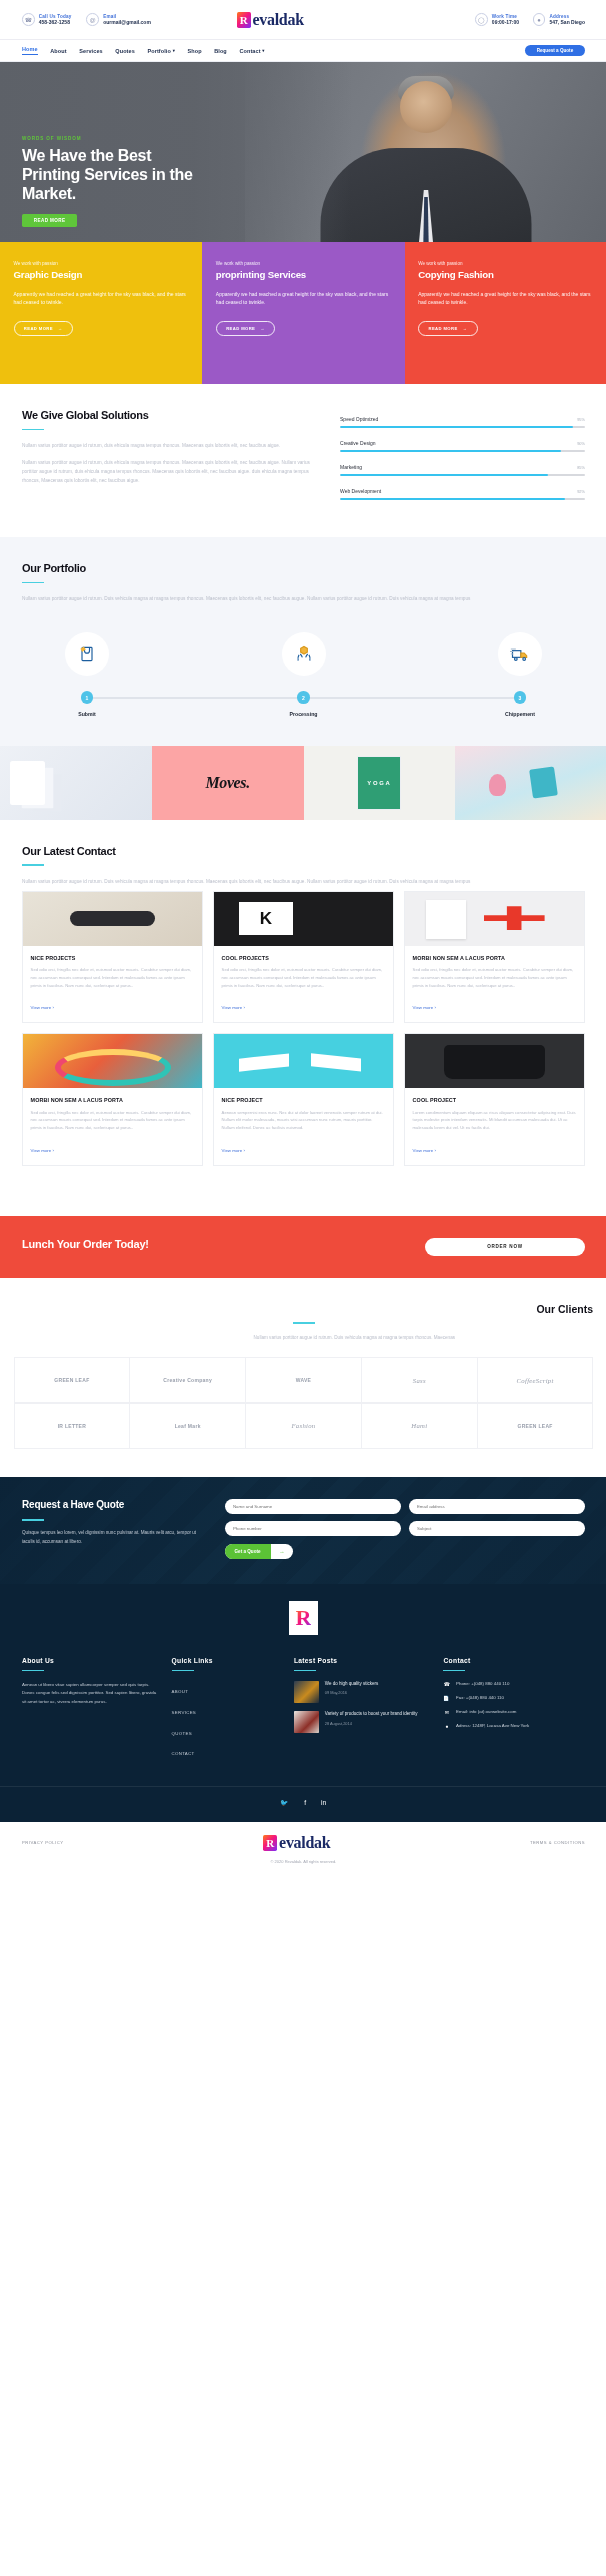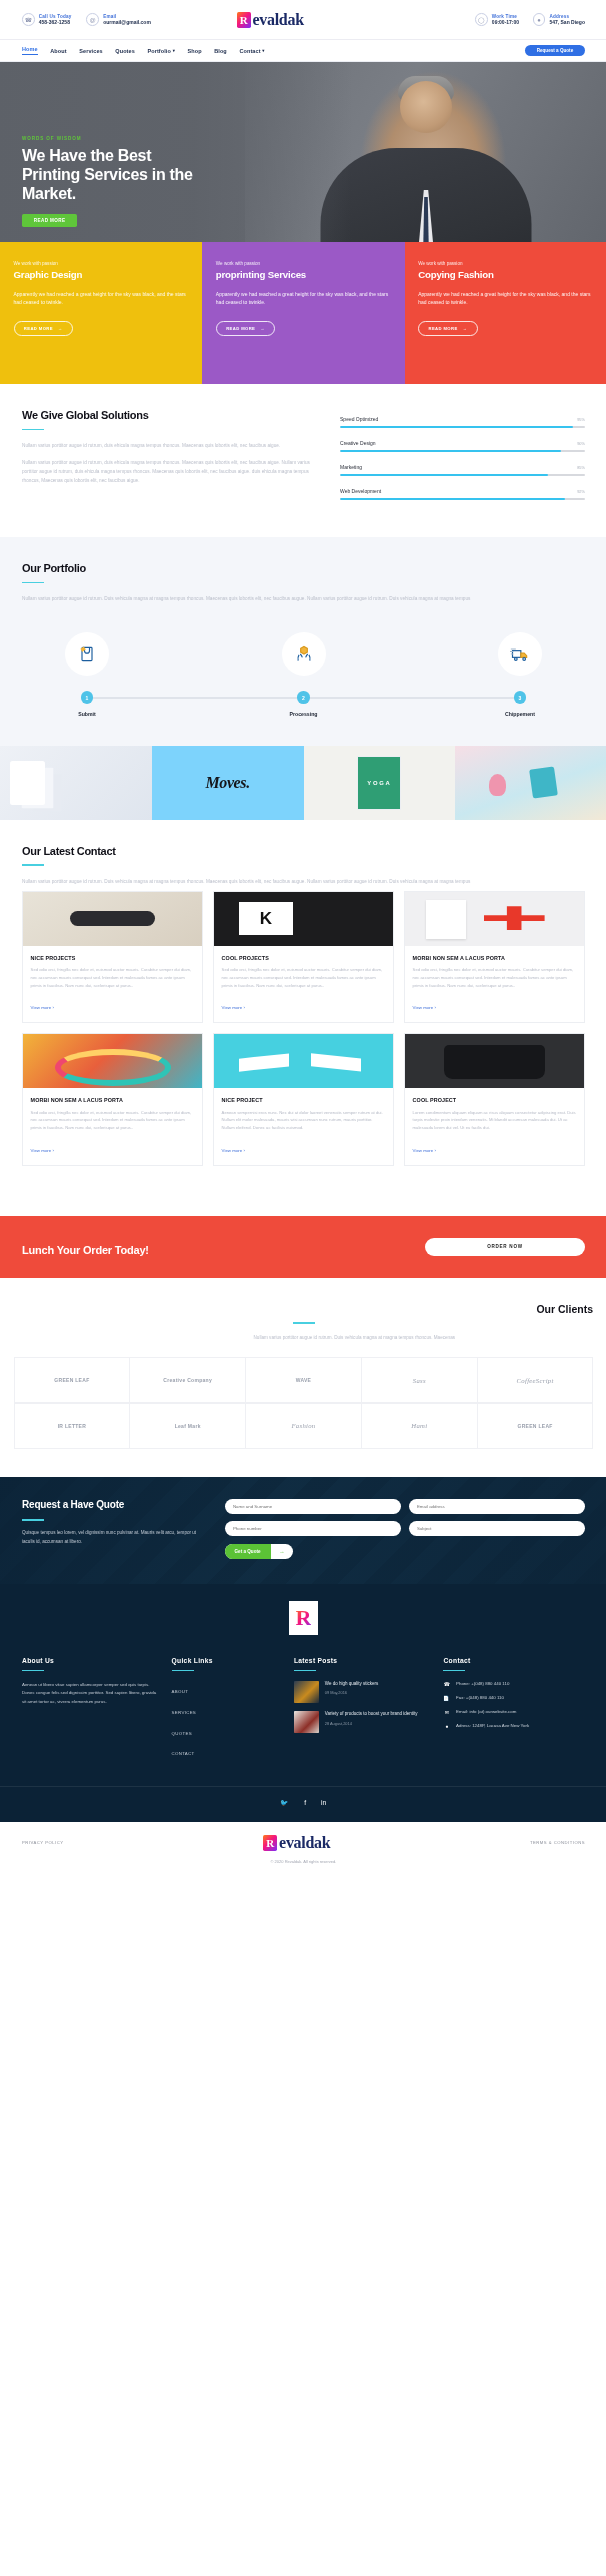--- a/index.html
+++ b/index.html
@@ -168,21 +168,21 @@
   .steps-line {
     position: absolute; left: 66px; right: 66px; top: 65px;
     height: 1.7px; background: #dfe3ea; z-index: 1;
   }
 
   
   .strip { display: flex; height: 74px; }
   .strip > div { flex: 1; }
   .g1 { background: linear-gradient(135deg,#eef1f6 0%,#dfe5ee 100%); position: relative; }
   .g1::after { content:""; position:absolute; left:10px; top:15px; width:35px; height:44px; background:#fff; border-radius:2.5px; box-shadow: 10px 5px 0 -1.7px #f4f6fa, 20px 10px 0 -3.4px #e7ebf2; }
-  .g2 { background: #7dd3fc; display:flex; align-items:center; justify-content:center; }
+  .g2 { background: #fca5a5; display:flex; align-items:center; justify-content:center; }
   .g2 span { font-family:"Liberation Serif",serif; font-style: italic; font-size: 16px; color:#15161a; font-weight:700; letter-spacing:-0.4px; }
   .g3 { background: #f2f2ee; display:flex; align-items:center; justify-content:center; }
   .g3 .card { width:44px; height:54px; background:#2f9e74; color:#fff; display:flex; align-items:center; justify-content:center; font-size:5.9px; letter-spacing:1.7px; font-weight:700; }
   .g4 { background: linear-gradient(160deg,#f6dfe6 0%,#c9e8f0 55%,#f3e9d6 100%); position:relative; }
   .g4::before { content:""; position:absolute; left:22%; top:38%; width:17px; height:22px; border-radius:50% 50% 40% 40%; background:#ef95ae; }
   .g4::after { content:""; position:absolute; left:50%; top:30%; width:25px; height:29px; background:#3fb6c7; border-radius:2.5px; transform: rotate(-8deg); }
 
   
   .cards { display: grid; grid-template-columns: repeat(3, 1fr); gap: 10px; margin-top: 5px; }
   .card {
@@ -205,21 +205,21 @@
   .p4::after { content:""; position:absolute; left:18%; top:28%; width:58%; height:46%; border-radius:50%; border:6.7px solid #2ec4b6; border-left-color:#ef476f; border-top-color:#ffd166; }
   .p5 { background: #46d0e0; position: relative; }
   .p5::before { content:""; position:absolute; left:14%; top:40%; width:28%; height:24%; background:#fff; transform: skewY(-6deg); }
   .p5::after { content:""; position:absolute; left:54%; top:40%; width:28%; height:24%; background:#fff; transform: skewY(6deg); }
   .p6 { background: #2f3033; position: relative; }
   .p6::after { content:""; position:absolute; left:22%; top:20%; width:56%; height:62%; background:#16171a; border-radius:5px 5px 8.4px 8.4px; }
 
   
   .cta {
     background: #ef4b3b; color: #fff; padding: 22px 22px;
-    display: flex; align-items: flex-end; justify-content: space-between;
+    display: flex; align-items: flex-start; justify-content: space-between;
     margin-top: 25px;
   }
   .cta h3 { font-size: 11px; font-weight: 700; letter-spacing: -0.2px; }
   .order-btn {
     background: #fff; color: #222; font-size: 4.6px; font-weight: 700;
     letter-spacing: 0.7px; padding: 6.7px 0; border-radius: 11.8px;
     width: 160px; text-align: center; border: none; cursor: pointer;
   }
 
   

